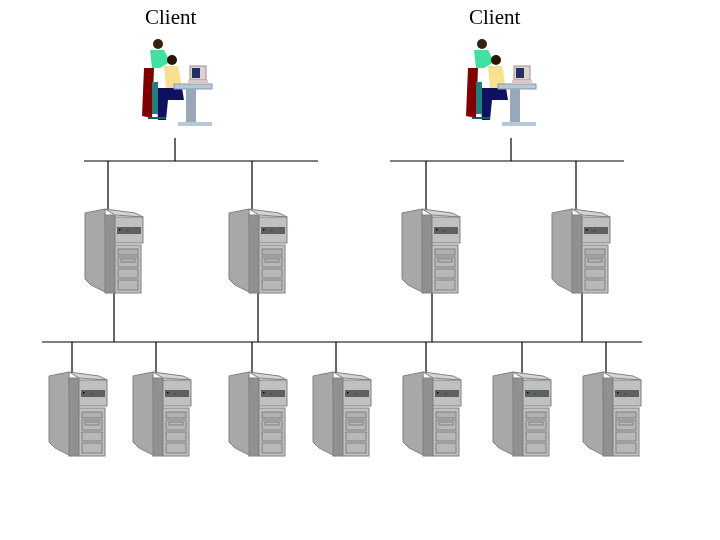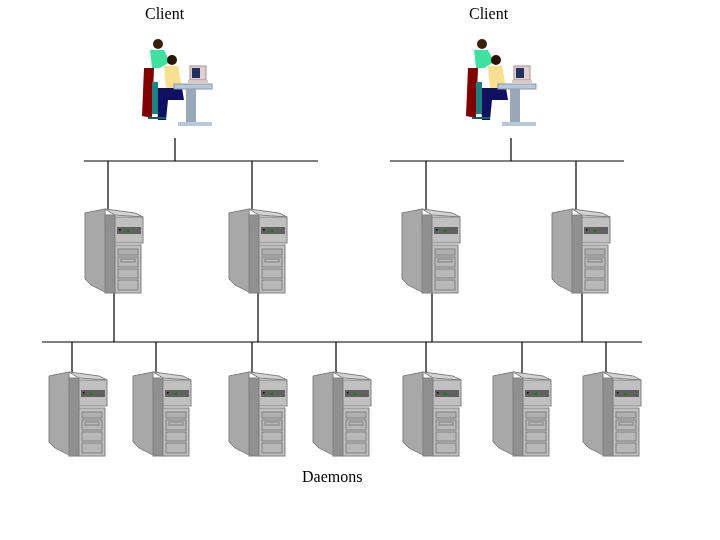--- a/index.html
+++ b/index.html
@@ -1,26 +1,25 @@
 <!DOCTYPE html>
 <html><head>
 <meta charset="utf-8">
 <style>
   html,body{margin:0;padding:0;background:#fff;}
   #canvas{position:relative;width:720px;height:540px;background:#fff;overflow:hidden;}
   svg{position:absolute;left:0;top:0;}
-  .lbl{position:absolute;font-family:"Liberation Serif","DejaVu Serif",serif;font-size:16px;color:#000;white-space:nowrap;}
+  .lbl{position:absolute;font-family:"Liberation Serif","DejaVu Serif",serif;font-size:21px;color:#000;white-space:nowrap;}
 </style>
 </head>
 <body>
 
 <div id="canvas">
   <div class="lbl" style="left:145px;top:5px;">Client</div>
   <div class="lbl" style="left:469px;top:5px;">Client</div>
-  <div class="lbl" style="left:302px;top:468px;">Daemons</div>
 
   <svg id="diag" width="720" height="540">
       <line x1="84" y1="161" x2="318" y2="161" stroke="#000000" stroke-width="1.2"></line>
       <line x1="390" y1="161" x2="624" y2="161" stroke="#000000" stroke-width="1.2"></line>
       <line x1="175" y1="138" x2="175" y2="161" stroke="#000000" stroke-width="1.2"></line>
       <line x1="511" y1="138" x2="511" y2="161" stroke="#000000" stroke-width="1.2"></line>
       <line x1="42" y1="342" x2="642" y2="342" stroke="#000000" stroke-width="1.2"></line>
       <line x1="108" y1="161" x2="108" y2="211" stroke="#000000" stroke-width="1.2"></line>
       <line x1="252" y1="161" x2="252" y2="211" stroke="#000000" stroke-width="1.2"></line>
       <line x1="426" y1="161" x2="426" y2="211" stroke="#000000" stroke-width="1.2"></line>

